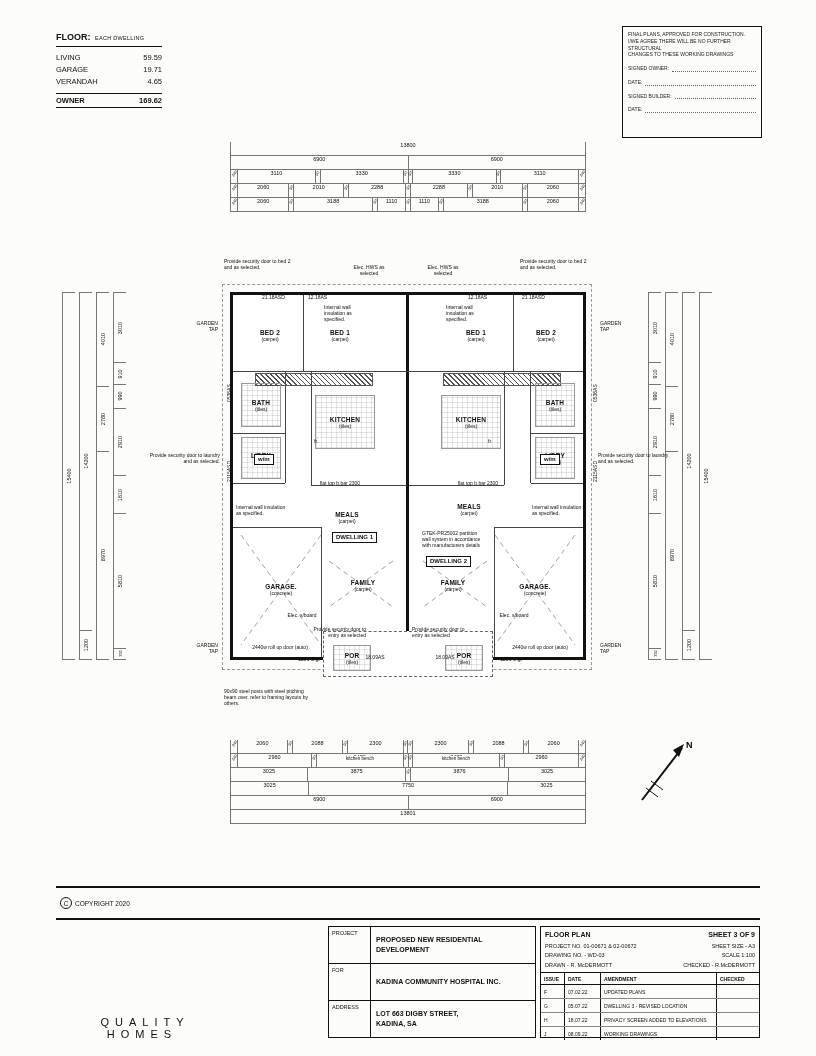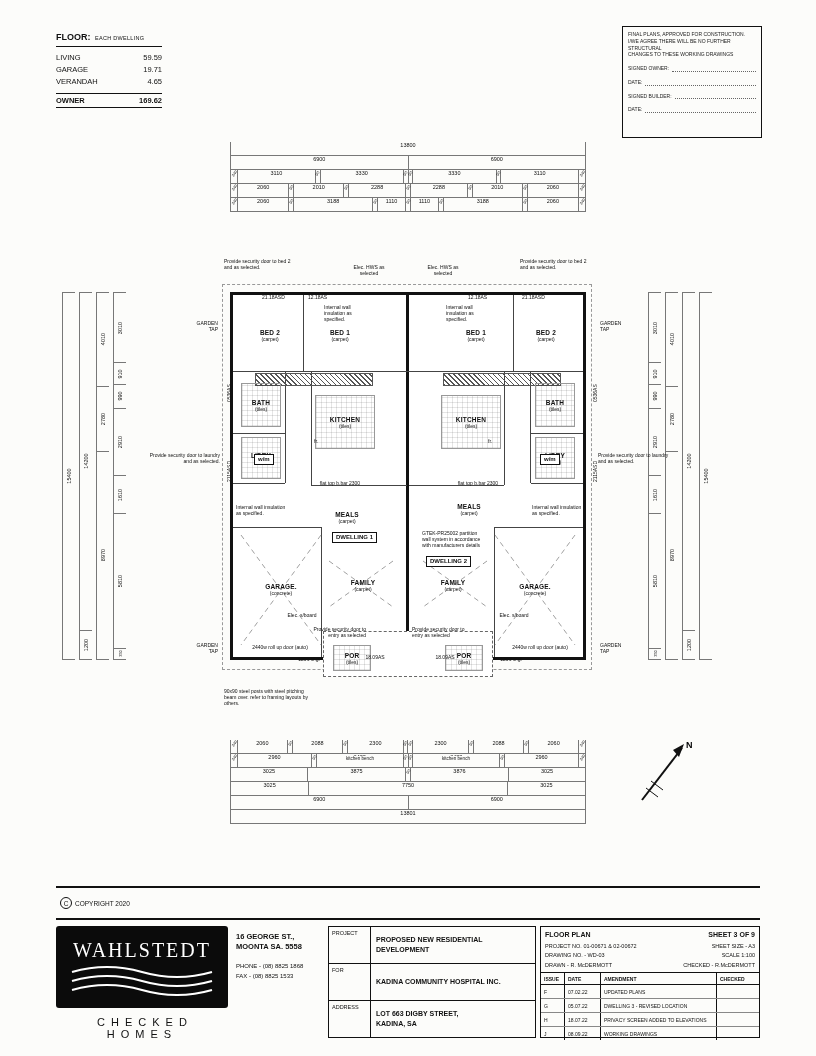--- a/index.html
+++ b/index.html
@@ -687,39 +687,22 @@
   </div>
 
   <div class="title-strip">
     <div class="copyright">
       <span class="ccircle">C</span>
       <span>COPYRIGHT 2020</span>
     </div>
   </div>
 
   <div class="tblock">
-    <div class="logo">
-      <div class="nm">WAHLSTEDT</div>
-      <svg width="150" height="34">
-        <g stroke="#fff" stroke-width="2" fill="none">
-          <path d="M5,10 Q40,0 75,10 T145,10"></path>
-          <path d="M5,19 Q40,9 75,19 T145,19"></path>
-          <path d="M5,28 Q40,18 75,28 T145,28"></path>
-        </g>
-      </svg>
-    </div>
-    <div class="tagline">CHECKED HOMES</div>
-
-    <div class="contact">
-      <div class="big">16 GEORGE ST.,</div>
-      <div class="big">MOONTA SA. 5558</div>
-      <div class="gap"></div>
-      <div>PHONE - (08) 8825 1868</div>
-      <div>FAX - (08) 8825 1533</div>
-    </div>
+    <div class="tagline">QUALITY HOMES</div>
+
 
     <div class="ptable">
       <div class="prow">
         <div class="plabel">PROJECT</div>
         <div class="pvalue">PROPOSED NEW RESIDENTIAL DEVELOPMENT</div>
       </div>
       <div class="prow">
         <div class="plabel">FOR</div>
         <div class="pvalue">KADINA COMMUNITY HOSPITAL INC.</div>
       </div>

